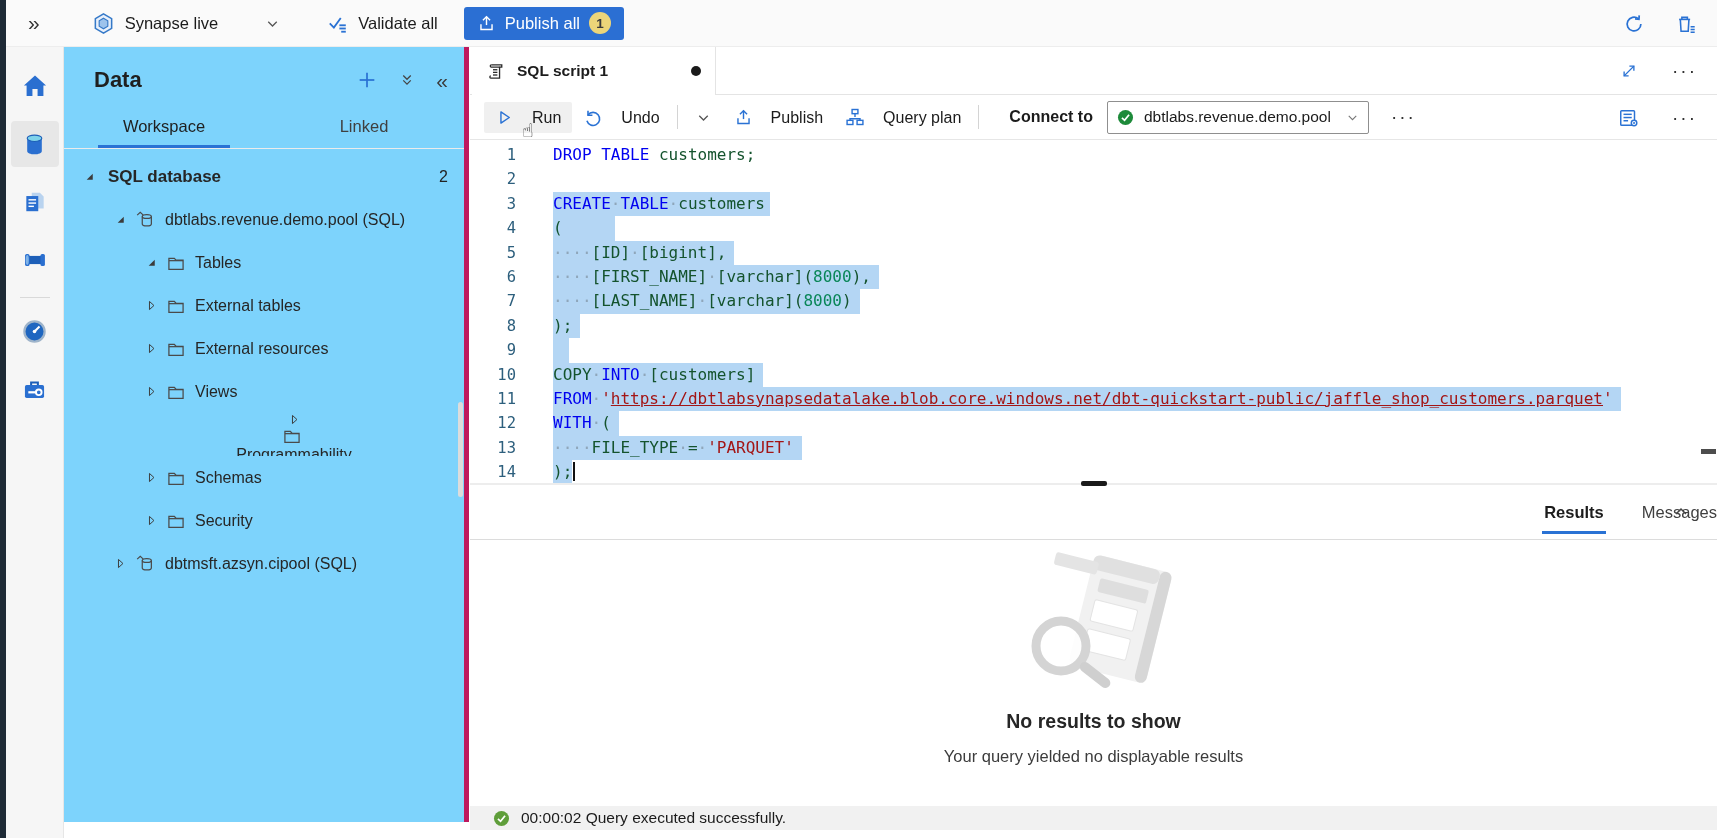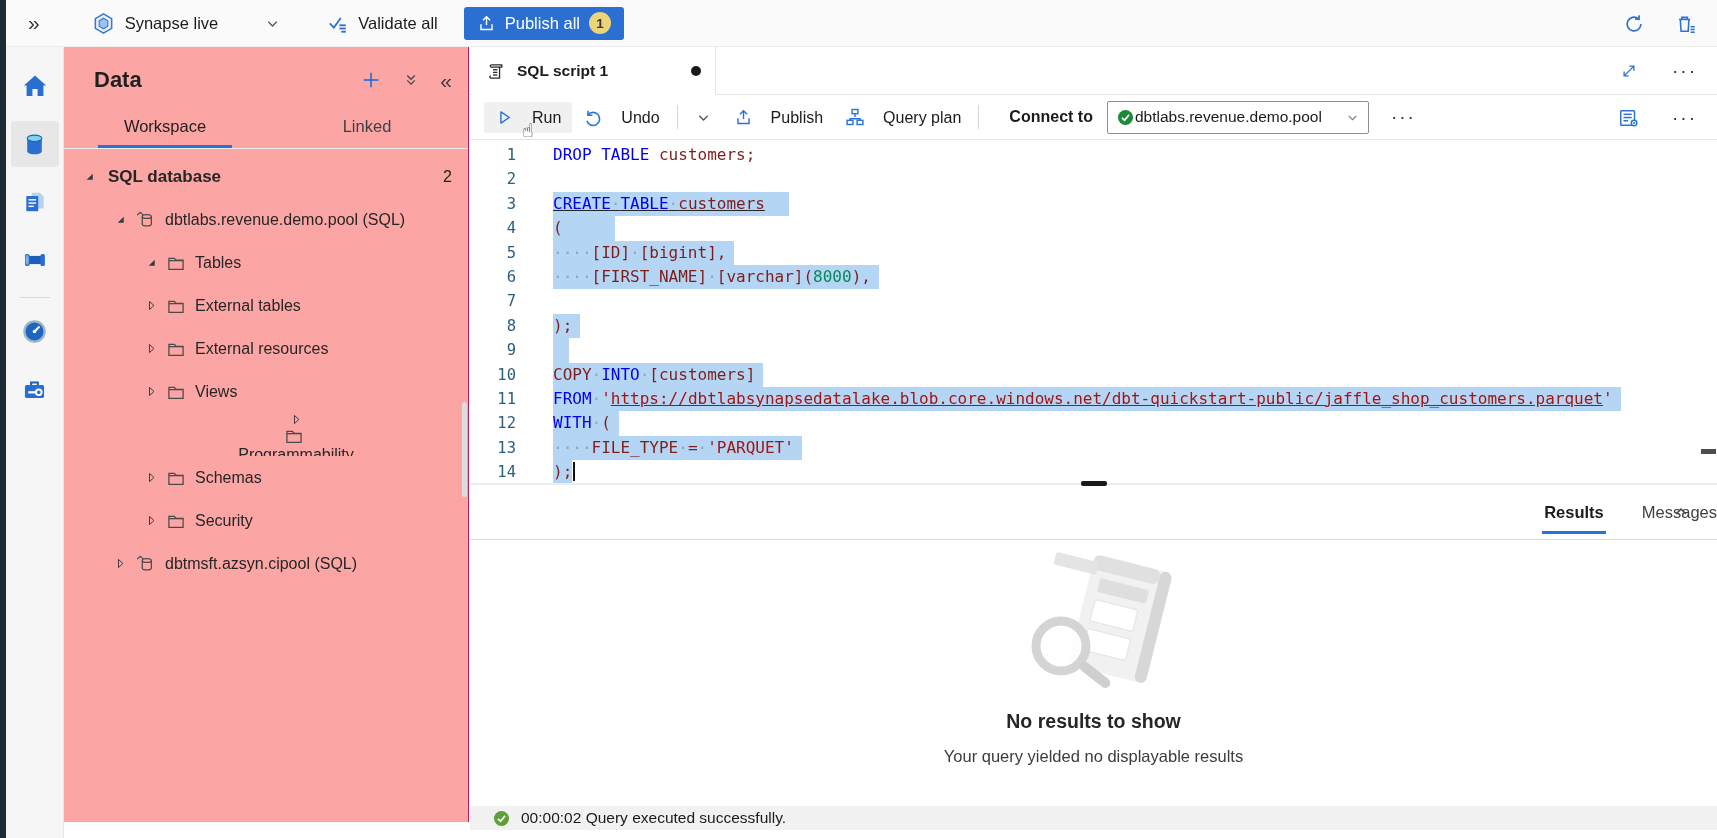--- a/index.html
+++ b/index.html
@@ -27,22 +27,22 @@
 
   
   .rail { position:absolute; left:0; top:47px; bottom:0; width:64px; background:#f6f6f6;
           border-right:1px solid #e6e6e6; padding:10px 0 0 6px; display:flex; flex-direction:column; align-items:center; }
   .rail-item { width:48px; height:46px; margin:6px 0; border-radius:4px; display:flex;
                align-items:center; justify-content:center; cursor:pointer; }
   .rail-item.sel { background:#e7e7e7; }
   .rail-div { width:30px; height:1px; background:#d9d9d9; margin:8px 0 4px; }
 
   
-  .sidebar { position:absolute; left:64px; top:47px; bottom:16px; width:405px; background:#fca5a5;
-             border-right:1px solid #be185d; }
+  .sidebar { position:absolute; left:64px; top:47px; bottom:16px; width:405px; background:#7dd3fc;
+             border-right:5px solid #be185d; }
   .sb-head { display:flex; align-items:center; padding:20px 16px 6px 30px; }
   .sb-title { font-size:22px; font-weight:bold; color:#1f1f1f; }
   .sb-actions { margin-left:auto; display:flex; align-items:center; gap:20px; }
   .sb-actions .ic { cursor:pointer; display:flex; }
   .sb-collapse { font-size:21px; color:#3b3b3b; cursor:pointer; line-height:1; }
   .sb-tabs { display:flex; margin-top:8px; border-bottom:1px solid #ebebeb; }
   .sb-tab { flex:1; text-align:center; font-size:16.5px; color:#3f3f3f; padding:10px 0 12px; position:relative; cursor:pointer; }
   .sb-tab.active { color:#1f1f1f; }
   .sb-tab.active::after { content:""; position:absolute; left:17%; right:17%; bottom:0; height:3px; background:#2a72d4; }
   .filter-box { margin:15px 16px 10px 16px; height:38px; border:1px solid #8a8a8a; border-radius:2px;
@@ -69,36 +69,36 @@
   .tab-right { position:absolute; right:20px; top:0; height:48px; display:flex; align-items:center; gap:34px; }
 
   .toolbar { position:relative; height:45px; border-bottom:1px solid #e6e6e6; display:flex; align-items:center;
              padding-left:14px; background:#fff; }
   .tbtn { display:flex; align-items:flex-end; gap:18px; padding:6px 11px; font-size:16px; color:#1b1b1b;
           border-radius:2px; cursor:pointer; white-space:nowrap; }
   .tbtn.hover { background:#f0f0f0; }
   .tsep { width:1px; height:24px; background:#d4d4d4; margin:0 6px; }
   .connect-lbl { margin-left:24px; font-size:16px; color:#1b1b1b; font-weight:bold; white-space:nowrap; }
   .pool-dd { margin-left:14px; width:262px; height:33px; border:1px solid #8f8f8f; border-radius:2px;
-             display:flex; align-items:center; padding:0 8px; cursor:pointer; background:#fff; }
+             display:flex; align-items:center; gap:9px; padding:0 8px; cursor:pointer; background:#fff; }
   .pool-dd .pool { font-size:15.5px; color:#1b1b1b; flex:1; white-space:nowrap; overflow:hidden; }
   .ellipsis { font-size:19px; letter-spacing:2px; color:#333; cursor:pointer; line-height:0.5; }
   .tool-right { position:absolute; right:20px; top:0; height:45px; display:flex; align-items:center; gap:32px; }
   .hand-cursor { position:absolute; left:52px; top:24px; font-family:"DejaVu Sans",sans-serif;
                  font-size:19px; color:#2b2b2b; z-index:5; pointer-events:none; }
 
   
   .editor { position:relative; height:343px; overflow:hidden; background:#fff;
             font-family:"DejaVu Sans Mono",monospace; font-size:16px; padding-top:3px; }
   .code-line { display:flex; height:24.4px; line-height:24.4px; }
   .ln { flex:0 0 46px; text-align:right; color:#2d5f7d; font-size:15.5px; cursor:pointer; }
   .lc { padding-left:37px; white-space:pre; cursor:text; }
   .selwrap { background:#b4d6f4; display:inline-block; }
   .tok-kw { color:#0000f0; }
-  .tok-pl { color:#7f1d1d; }
+  .tok-pl { color:#14532d; }
   .tok-num { color:#098658; }
   .tok-str { color:#a31515; }
   .tok-url { color:#a31515; text-decoration:underline; }
   .tok-ws { color:#8fa6ba; }
   .caret { display:inline-block; width:2px; height:19px; background:#111; vertical-align:-4px; margin-left:1px; }
   .ov-mark { position:absolute; right:1px; top:309px; width:15px; height:5px; background:#4d4d4d; cursor:pointer; }
 
   .splitter { position:relative; height:2px; background:#ededed; }
   .split-handle { position:absolute; left:50%; top:-2px; transform:translateX(-50%); width:26px; height:5px;
                   background:#1a1a1a; border-radius:2px; cursor:row-resize; z-index:4; }
@@ -525,36 +525,37 @@
     <div class="code-line">
           <span class="ln">1</span>
           <span class="lc"><span class="tok-kw">DROP</span><span class="tok-pl"> </span><span class="tok-kw">TABLE</span><span class="tok-pl"> </span><span class="tok-pl">customers;</span></span>
         </div>
         <div class="code-line">
           <span class="ln">2</span>
           <span class="lc"></span>
         </div>
         <div class="code-line">
           <span class="ln">3</span>
-          <span class="lc"><span class="selwrap" style="padding-right: 24px; text-decoration: underline;"><span class="tok-kw">CREATE</span><span class="tok-ws">·</span><span class="tok-kw">TABLE</span><span class="tok-ws">·</span><span class="tok-pl">customers</span></span></span>
+          <span class="lc"><span class="selwrap" style="padding-right: 5px;"><span class="tok-kw">CREATE</span><span class="tok-ws">·</span><span class="tok-kw">TABLE</span><span class="tok-ws">·</span><span class="tok-pl">customers</span></span></span>
         </div>
         <div class="code-line">
           <span class="ln">4</span>
           <span class="lc"><span class="selwrap" style="padding-right: 52px;"><span class="tok-pl">(</span></span></span>
         </div>
         <div class="code-line">
           <span class="ln">5</span>
           <span class="lc"><span class="selwrap" style="padding-right: 8px;"><span class="tok-ws">····</span><span class="tok-pl">[ID]</span><span class="tok-ws">·</span><span class="tok-pl">[bigint],</span></span></span>
         </div>
         <div class="code-line">
           <span class="ln">6</span>
           <span class="lc"><span class="selwrap" style="padding-right: 8px;"><span class="tok-ws">····</span><span class="tok-pl">[FIRST_NAME]</span><span class="tok-ws">·</span><span class="tok-pl">[varchar](</span><span class="tok-num">8000</span><span class="tok-pl">),</span></span></span>
         </div>
         <div class="code-line">
           <span class="ln">7</span>
+          <span class="lc"><span class="selwrap" style="padding-right: 8px;"><span class="tok-ws">····</span><span class="tok-pl">[LAST_NAME]</span><span class="tok-ws">·</span><span class="tok-pl">[varchar](</span><span class="tok-num">8000</span><span class="tok-pl">)</span></span></span>
         </div>
         <div class="code-line">
           <span class="ln">8</span>
           <span class="lc"><span class="selwrap" style="padding-right: 8px;"><span class="tok-pl">);</span></span></span>
         </div>
         <div class="code-line">
           <span class="ln">9</span>
           <span class="lc"><span class="selwrap" style="padding-right: 16px;">​</span></span>
         </div>
         <div class="code-line">

